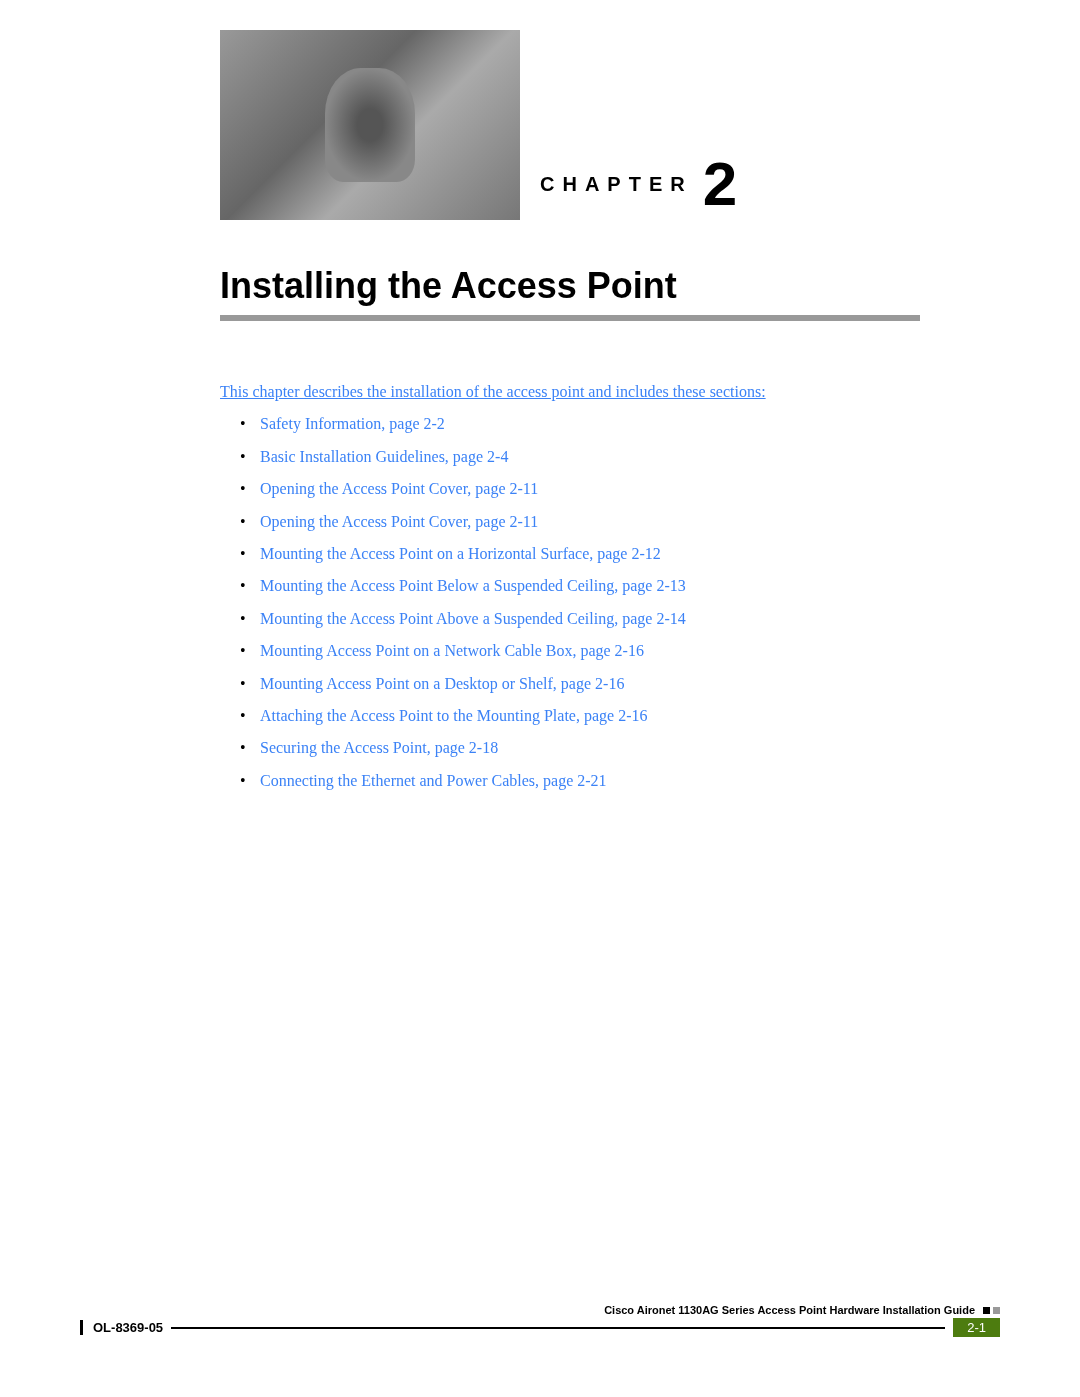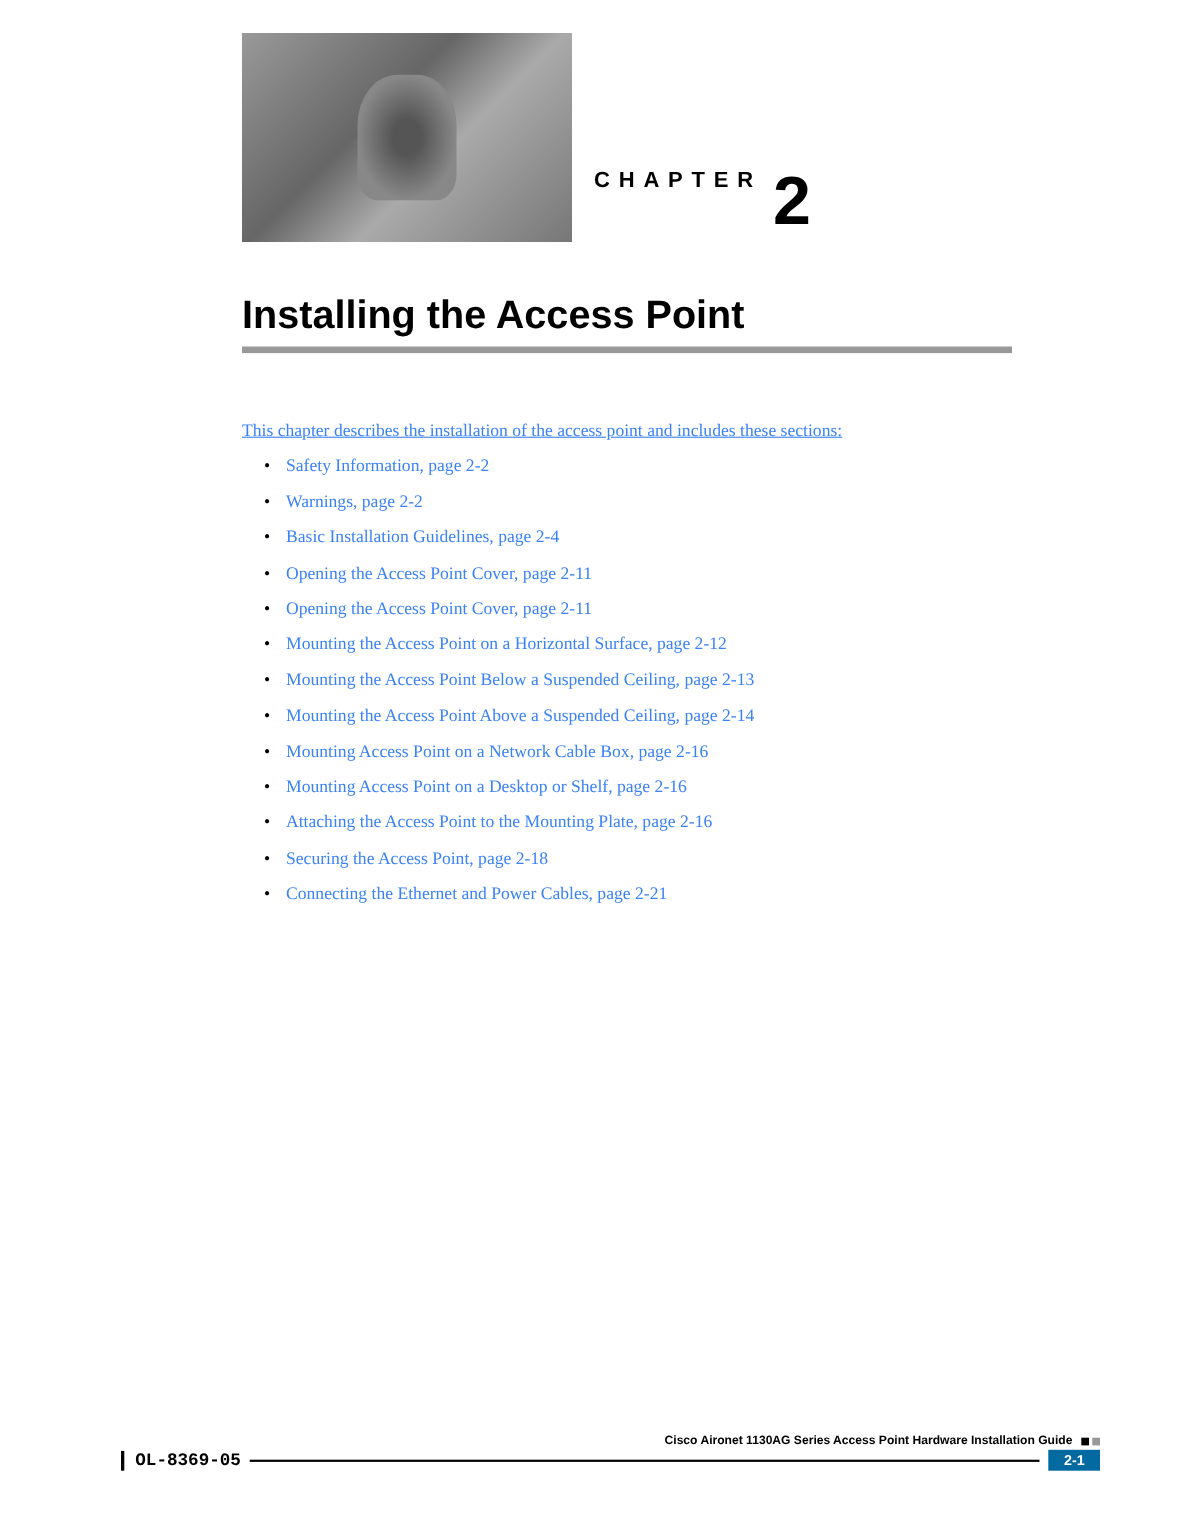--- a/index.html
+++ b/index.html
@@ -36,21 +36,21 @@
       position: absolute;
       top: 20%;
       left: 35%;
       width: 30%;
       height: 60%;
       background: radial-gradient(ellipse at center, #555 20%, #888 70%);
       border-radius: 40% 40% 20% 20%;
     }
     .chapter-label-block {
       display: flex;
-      align-items: flex-start;
+      align-items: center;
       gap: 10px;
       padding-bottom: 5px;
     }
     .chapter-word {
       font-family: Arial, Helvetica, sans-serif;
       font-weight: 900;
       font-size: 20px;
       letter-spacing: 8px;
       color: #000;
     }
@@ -141,38 +141,37 @@
     .footer-squares .sq.light {
       background: #999;
     }
     .footer-bottom {
       display: flex;
       justify-content: space-between;
       align-items: center;
       margin-top: 2px;
     }
     .footer-doc-id {
-      font-family: Liberation Mono, monospace;
+      font-family: Liberation Sans, sans-serif;
       font-weight: 700;
-      font-size: 16px;
+      font-size: 13px;
       border-left: 3px solid #000;
       padding-left: 10px;
-      margin-left: 30px;
     }
     .footer-line {
       flex: 1;
       height: 2px;
       background: #000;
       margin: 0 8px;
     }
     .page-number {
-      background: #0369a1;
+      background: #4d7c0f;
       color: #fff;
       font-family: Arial, Helvetica, sans-serif;
-      font-weight: 700;
+      font-weight: 400;
       font-size: 13px;
       padding: 2px 14px;
     }
   </style>
 </head>
 <body>
 
 <div class="page">
   <div class="header-section">
     <div class="chapter-image"></div>
@@ -184,21 +183,20 @@
 
   <div class="title-section">
     <h1 class="chapter-title">Installing the Access Point</h1>
     <div class="title-rule"></div>
   </div>
 
   <p class="intro-text">This chapter describes the installation of the access point and includes these sections:</p>
 
   <ul class="link-list">
     <li><a href="#">Safety Information, page 2-2</a></li>
-    <li><a href="#">Warnings, page 2-2</a></li>
     <li><a href="#">Basic Installation Guidelines, page 2-4</a></li>
     <li><a href="#">Opening the Access Point Cover, page 2-11</a></li>
     <li><a href="#">Opening the Access Point Cover, page 2-11</a></li>
     <li><a href="#">Mounting the Access Point on a Horizontal Surface, page 2-12</a></li>
     <li><a href="#">Mounting the Access Point Below a Suspended Ceiling, page 2-13</a></li>
     <li><a href="#">Mounting the Access Point Above a Suspended Ceiling, page 2-14</a></li>
     <li><a href="#">Mounting Access Point on a Network Cable Box, page 2-16</a></li>
     <li><a href="#">Mounting Access Point on a Desktop or Shelf, page 2-16</a></li>
     <li><a href="#">Attaching the Access Point to the Mounting Plate, page 2-16</a></li>
     <li><a href="#">Securing the Access Point, page 2-18</a></li>

